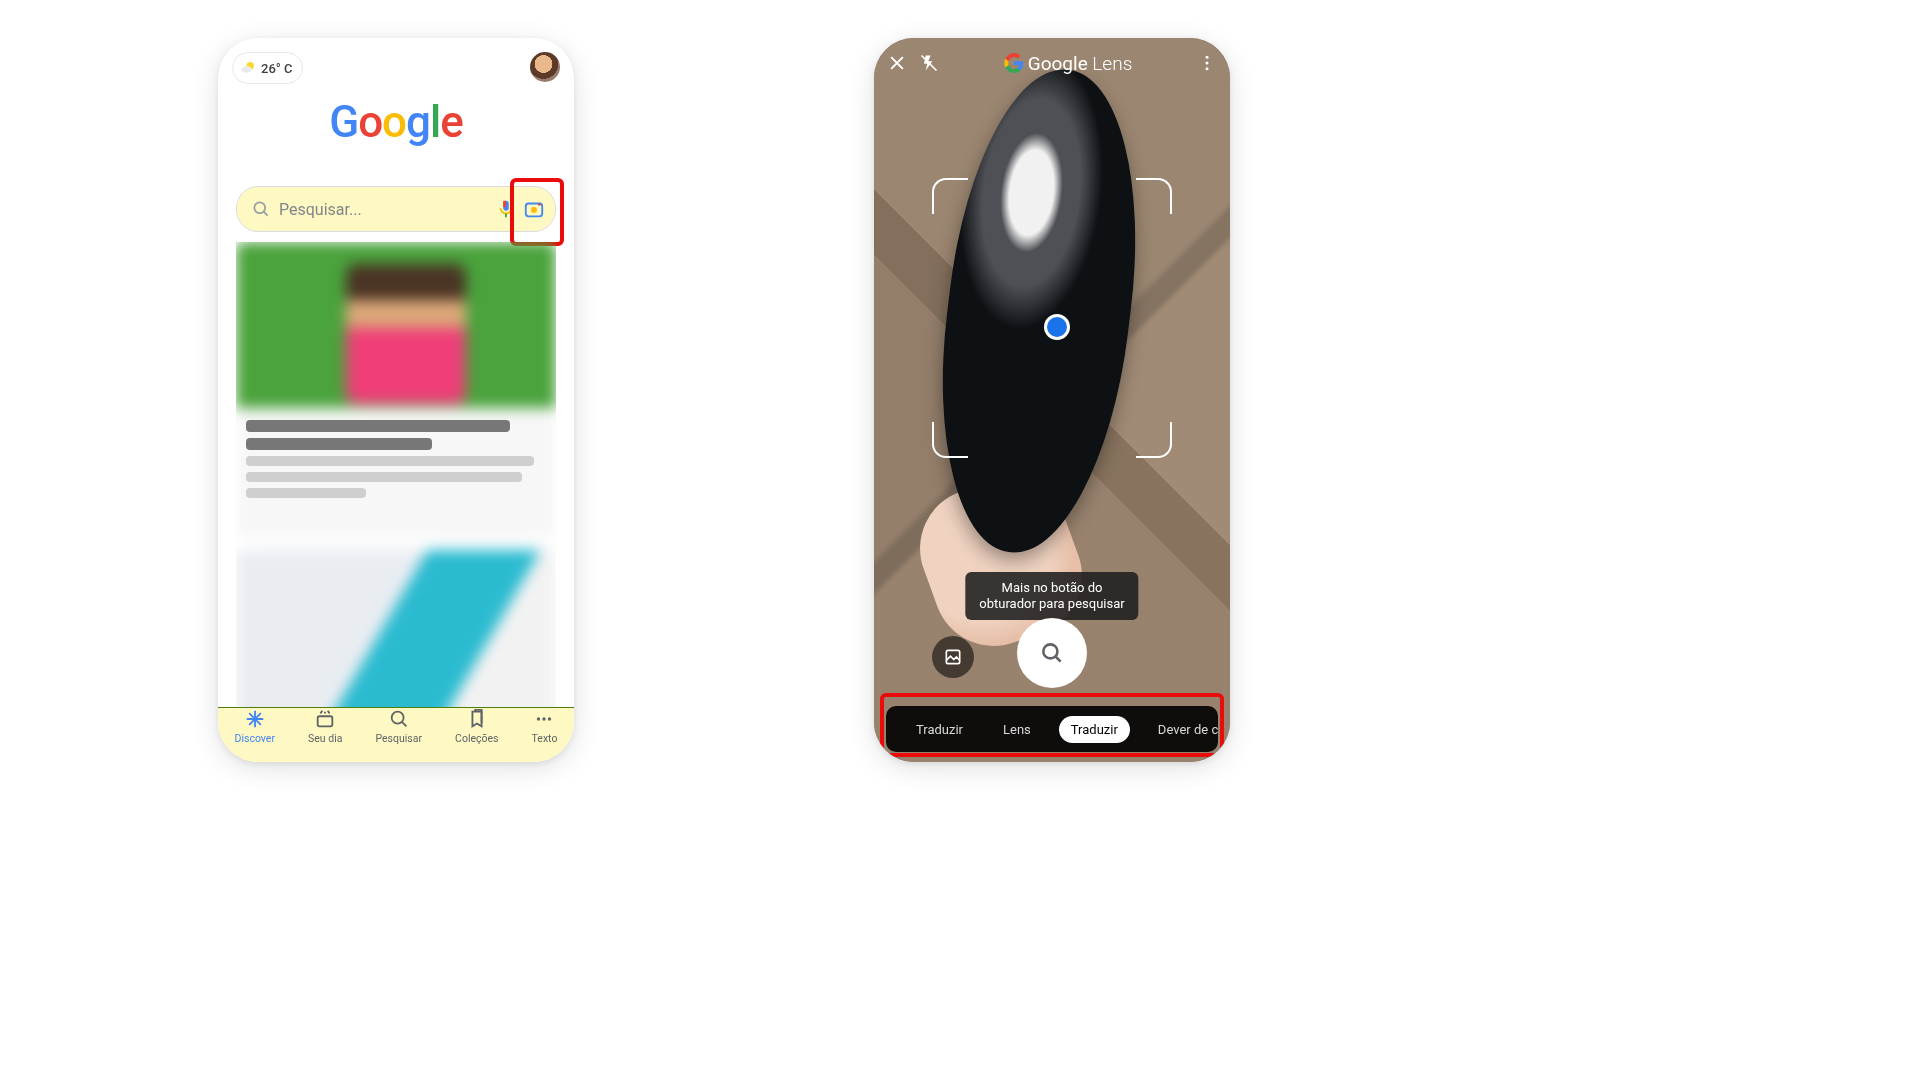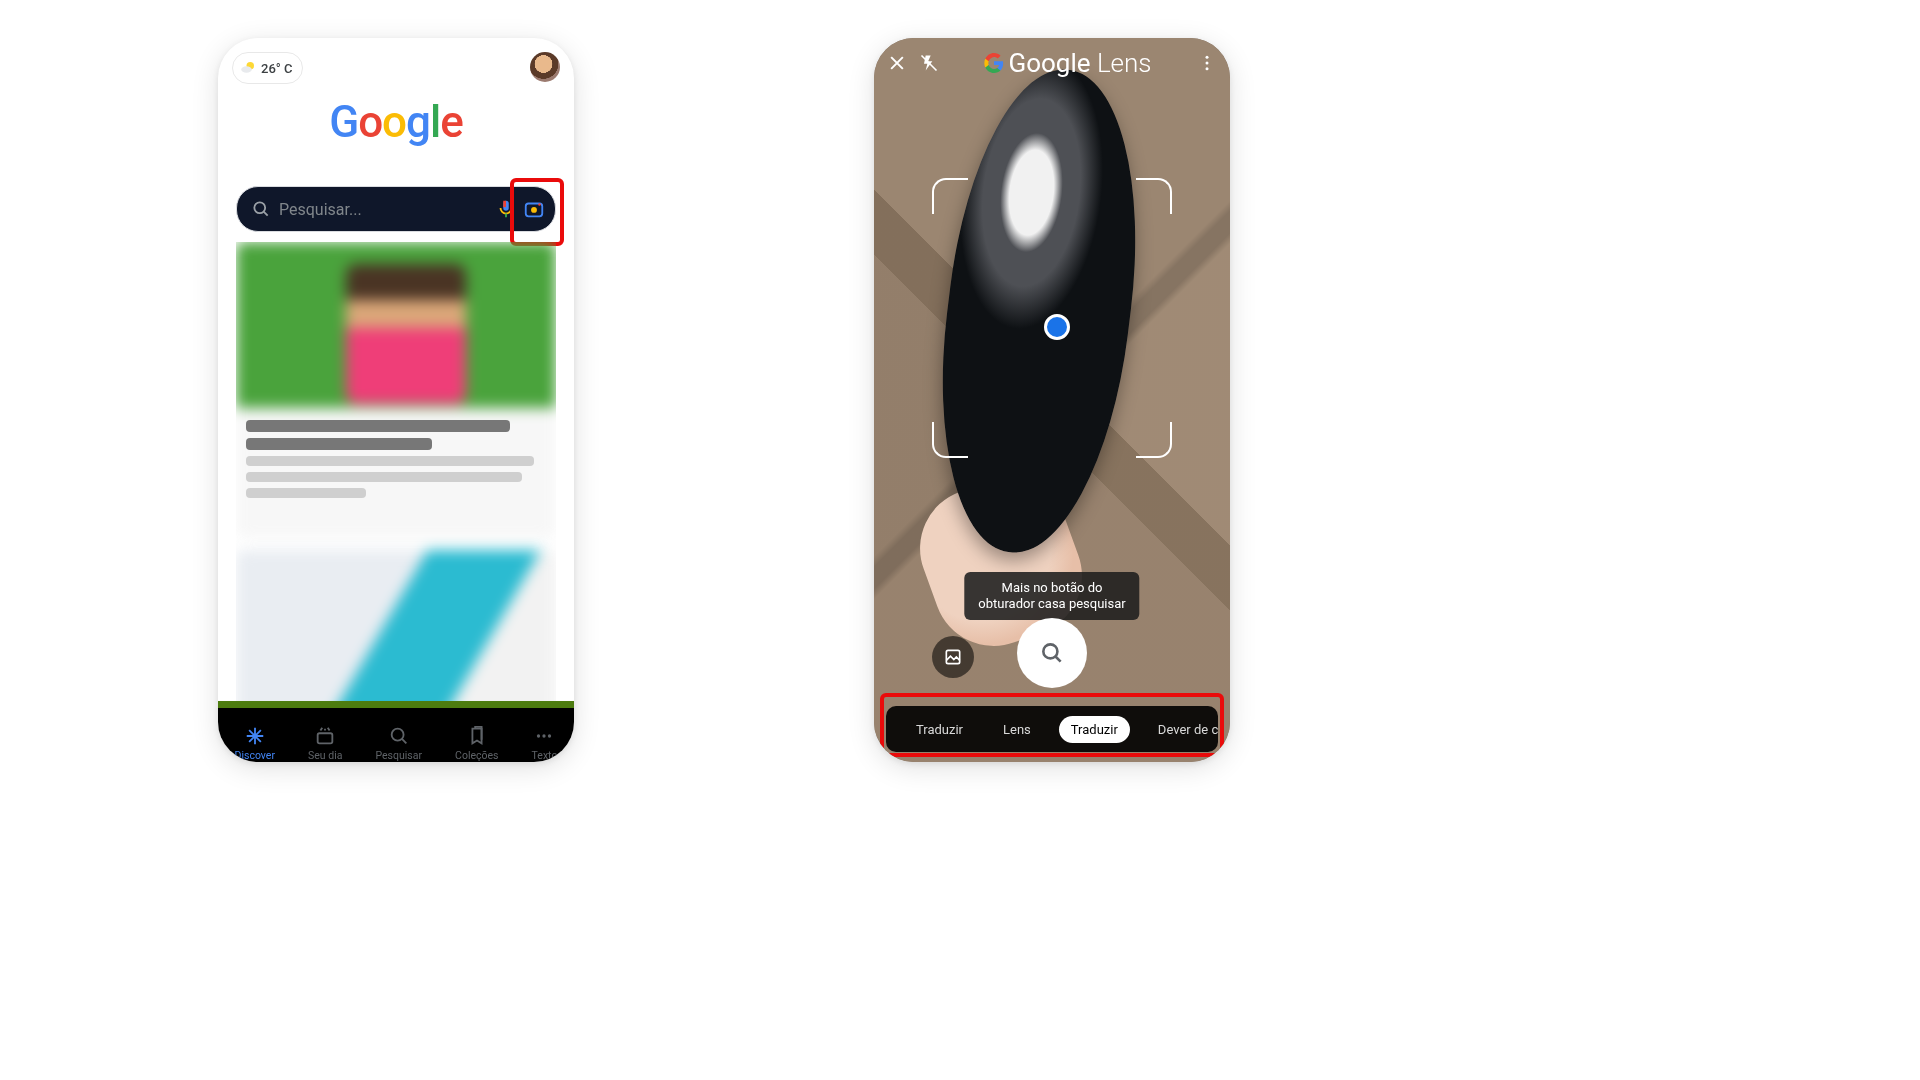--- a/index.html
+++ b/index.html
@@ -16,62 +16,62 @@
   
   .weather{position:absolute;top:14px;left:14px;height:30px;border-radius:16px;border:1px solid #e8e8e8;
     background:#fff;display:flex;align-items:center;padding:0 10px 0 6px;font-size:13px;color:#3c4043;font-weight:500}
   .weather svg{width:18px;height:18px;margin-right:4px}
   .avatar{position:absolute;top:14px;right:14px;width:30px;height:30px;border-radius:50%;
     background:radial-gradient(circle at 45% 40%,#e9b98c 0 36%,#5b3a28 37% 60%,#9b7a6f 61% 100%)}
   .logo{position:absolute;top:58px;left:0;width:100%;text-align:center;font-size:44px;font-weight:500;letter-spacing:-1px}
   .logo .b{color:var(--g-blue)} .logo .r{color:var(--g-red)} .logo .y{color:var(--g-yellow)} .logo .g{color:var(--g-green)}
 
   .searchbar{position:absolute;top:148px;left:18px;right:18px;height:44px;border:1px solid #dadce0;border-radius:22px;
-    display:flex;align-items:center;padding:0 6px 0 14px;background:#0f172a}
+    display:flex;align-items:center;padding:0 6px 0 14px;background:#fef9c3}
   .searchbar svg{flex:0 0 auto}
   .searchbar .ph{flex:1;margin:0 8px;color:#80868b;font-size:16px}
   .mic-icon{width:22px;height:22px;margin-right:6px}
   .cam-icon{width:22px;height:22px;margin-right:4px}
   .hl-box{position:absolute;top:140px;right:10px;width:46px;height:60px;border:4px solid #ea0b0b;border-radius:6px;pointer-events:none}
 
   .feed{position:absolute;top:204px;left:18px;right:18px;bottom:54px;overflow:hidden}
   .blurcard{width:100%;border-radius:8px;margin-bottom:12px;filter:blur(7px)}
   .card1{height:296px;
     background:linear-gradient(#4aa33c 0 56%,#f7f7f7 56% 100%)}
   .card1 .man{position:absolute;top:22px;left:110px;width:120px;height:140px;border-radius:10px;
     background:linear-gradient(#4a3424 0 26%,#dba779 26% 46%,#ef3e78 46% 100%)}
   .card-wrap{position:relative}
   .card-lines{position:absolute;left:10px;right:10px;top:172px}
   .ln{height:10px;background:#cfcfcf;margin:6px 0;border-radius:4px}
   .card2{height:200px;background:
     linear-gradient(120deg,#e9edf2 0 44%,#2bbbd1 44% 70%,#f2f2f2 70% 100%)}
 
-  .tabbar{position:absolute;bottom:0;left:0;right:0;height:54px;border-top:7px solid #4d7c0f;background:#000000;
-    display:flex;justify-content:space-around;align-items:flex-end}
+  .tabbar{position:absolute;bottom:0;left:0;right:0;height:54px;border-top:1px solid #4d7c0f;background:#fef9c3;
+    display:flex;justify-content:space-around;align-items:flex-start}
   .tab{display:flex;flex-direction:column;align-items:center;font-size:10.5px;color:#5f6368}
   .tab.active{color:var(--g-blue)}
   .tab svg{width:22px;height:22px;margin-bottom:2px}
 
   
   .lens-screen{position:absolute;inset:0;background:#7d6b5c}
   .lens-bg{position:absolute;inset:0;
     background:
       linear-gradient(135deg,rgba(0,0,0,.05) 0 48%,rgba(0,0,0,.18) 49% 51%,rgba(0,0,0,.02) 52% 100%),
       linear-gradient(45deg,#9b8570 0 47%,#8a7560 47% 53%,#a38d77 53% 100%);
   }
   .object{position:absolute;left:74px;top:30px;width:182px;height:486px;border-radius:90px/230px;
     background:radial-gradient(ellipse 60% 44% at 38% 26%,#f1f1f1 0 20%,#4e5055 28% 44%,#0e1114 64% 100%);
     transform:rotate(7deg);box-shadow:0 8px 18px rgba(0,0,0,.35)}
   .hand{position:absolute;left:52px;bottom:120px;width:150px;height:160px;border-radius:60px;
     background:radial-gradient(circle at 40% 40%,#efd2c0 0 52%,#e7bfa8 70% 100%);transform:rotate(-20deg)}
 
   .lens-top{position:absolute;top:8px;left:0;right:0;height:34px;display:flex;align-items:center;padding:0 10px;z-index:5}
   .lens-top .spacer{flex:1}
   .ic-btn{width:26px;height:26px;display:flex;align-items:center;justify-content:center;color:#fff}
-  .lens-title{color:#fff;font-size:26px;}
+  .lens-title{color:#fff;font-size:19px;}
   .lens-title .thin{font-weight:300}
   .lens-brand{width:20px;height:20px;margin-right:4px}
 
   .frame{position:absolute;left:58px;right:58px;top:140px;height:280px;z-index:4;pointer-events:none}
   .frame .c{position:absolute;width:34px;height:34px;border:2px solid #fff}
   .frame .tl{top:0;left:0;border-right:none;border-bottom:none;border-top-left-radius:14px}
   .frame .tr{top:0;right:0;border-left:none;border-bottom:none;border-top-right-radius:14px}
   .frame .bl{bottom:0;left:0;border-right:none;border-top:none;border-bottom-left-radius:14px}
   .frame .br{bottom:0;right:0;border-left:none;border-top:none;border-bottom-right-radius:14px}
   .focus-dot{position:absolute;top:276px;left:170px;width:20px;height:20px;border-radius:50%;background:#1a73e8;border:3px solid #fff;z-index:5}
@@ -225,21 +225,21 @@
       <div class="frame">
         <div class="c tl"></div>
           <div class="c tr"></div>
           <div class="c bl"></div>
           <div class="c br"></div>
       </div>
       <div class="focus-dot"></div>
 
       <div class="tooltip">
         <div>Mais no botão do</div>
-        <div>obturador casa pesquisar</div>
+        <div>obturador para pesquisar</div>
       </div>
 
       <div class="gallery">
         <svg viewBox="0 0 24 24" width="20" height="20" fill="none" stroke="#fff" stroke-width="2">
             <rect x="4" y="4" width="16" height="16" rx="2"></rect>
             <path d="M4 16l5-5 4 4 3-3 4 4"></path>
           </svg>
       </div>
       <div class="shutter">
         <svg viewBox="0 0 24 24" width="26" height="26" fill="none" stroke="#5f6368" stroke-width="2.4">

